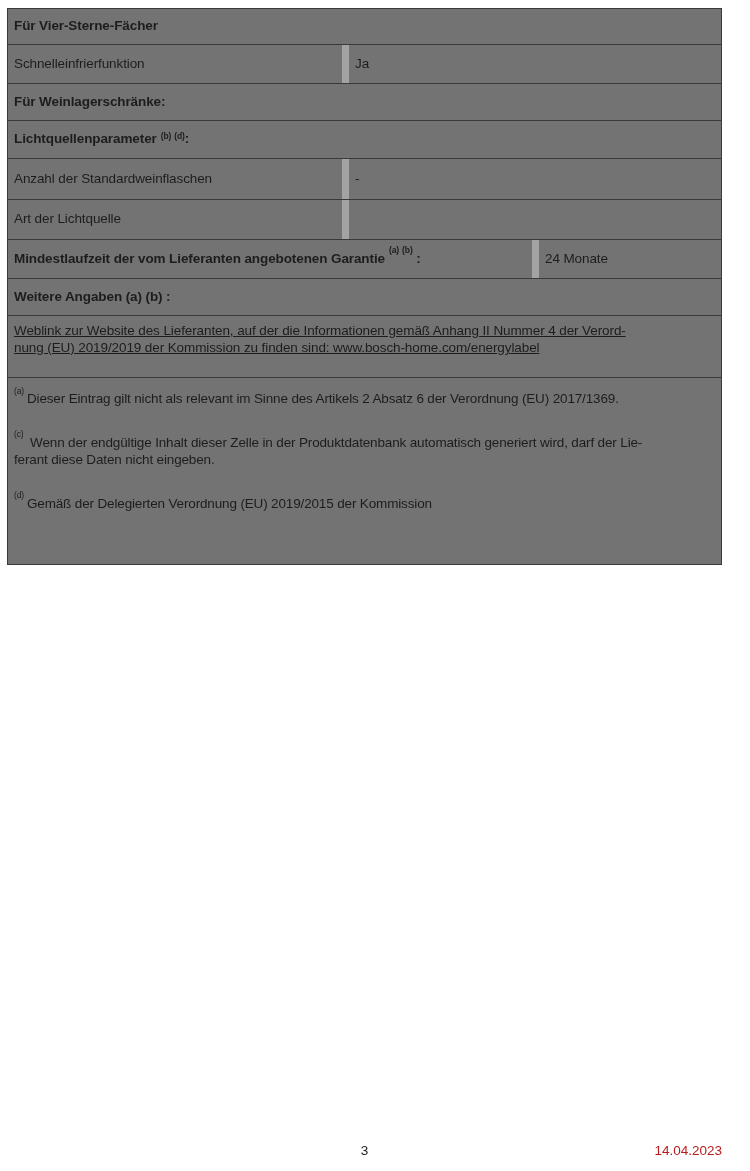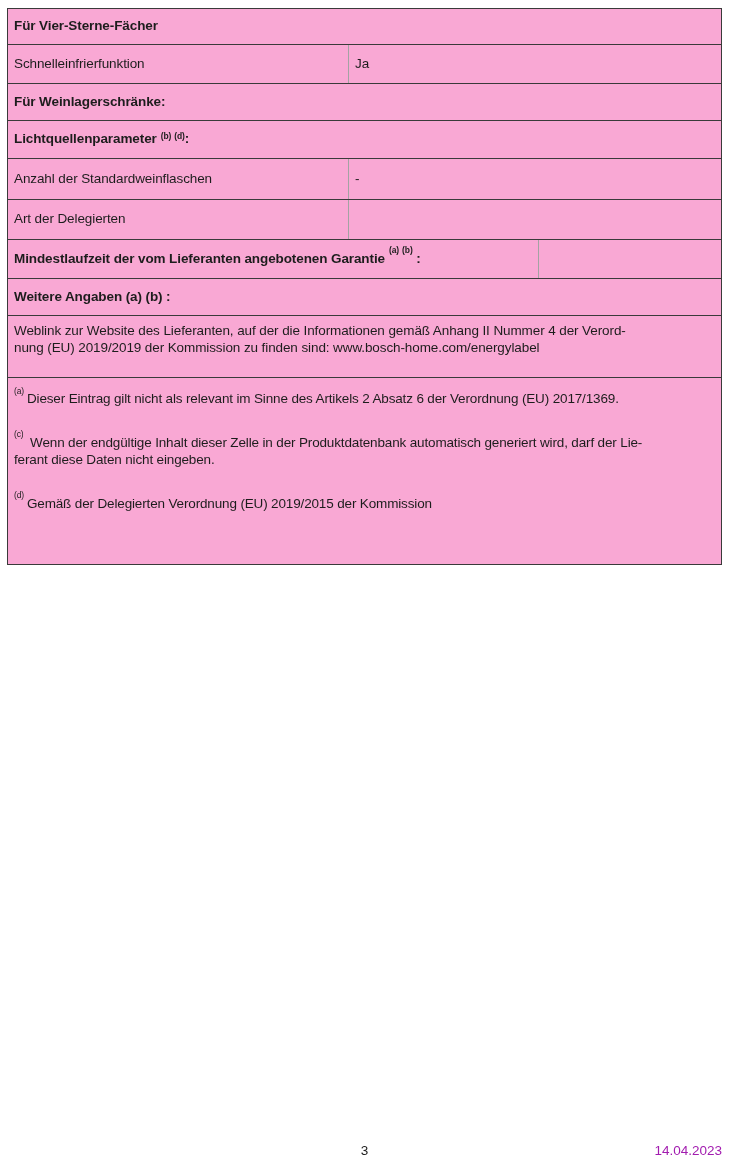--- a/index.html
+++ b/index.html
@@ -3,57 +3,57 @@
 <meta charset="utf-8">
 <style>
   html,body{margin:0;padding:0;background:#ffffff;}
   body{
     width:750px;height:1171px;position:relative;
     font-family:"Liberation Sans","DejaVu Sans",sans-serif;
     color:#1d1d1d;-webkit-font-smoothing:antialiased;
   }
   .doc-table{
     position:absolute;left:7px;top:8px;width:715px;
-    border:1px solid #3a3a3a;box-sizing:border-box;background:#f9a8d4;
+    border:1px solid #3a3a3a;box-sizing:border-box;background:#737373;
   }
   .row{display:flex;box-sizing:border-box;border-bottom:1px solid #3a3a3a;}
   .row:last-child{border-bottom:none;}
   .cell{
     box-sizing:border-box;display:flex;align-items:center;
     padding:0 6px;font-size:13.5px;letter-spacing:-0.1px;line-height:1.25;
   }
-  .cell.key{width:341px;border-right:1px solid #a3a3a3;flex:none;}
+  .cell.key{width:341px;border-right:7px solid #a3a3a3;flex:none;}
   .cell.key.wide{width:531px;text-align:center;}
   .cell.val{flex:1;}
   .cell.full{flex:1;}
   .b{font-weight:bold;}
   sup.marker{
     font-size:8.5px;font-weight:bold;line-height:0;
     position:relative;top:-4px;margin-left:4px;
   }
   sup.marker + sup.marker{margin-left:3px;}
   .cell.block{
-    display:block;padding-top:7px;padding-bottom:6px;
+    display:block;padding-top:7px;padding-bottom:6px;text-decoration:underline;
   }
   .preline{white-space:pre-line;}
   .footnotes{
     display:block;padding:6px 6px 0 6px;font-size:13.5px;
     letter-spacing:-0.15px;line-height:17.5px;margin-top:6px;
   }
   .footnote{margin:0 0 26px 0;}
   .footnote:last-child{margin-bottom:0;}
   sup.fn-marker{
     font-size:8.5px;line-height:0;position:relative;top:-4px;margin-right:3px;
   }
   .page-footer-number{
     position:absolute;left:7px;top:1143px;width:715px;text-align:center;
     font-size:13.5px;color:#222;
   }
   .page-footer-date{
-    position:absolute;right:28px;top:1143px;font-size:13.5px;color:#a21caf;
+    position:absolute;right:28px;top:1143px;font-size:13.5px;color:#b91c1c;
   }
 </style>
 </head>
 <body>
 
 <div class="doc-table">
 
   <div class="row" style="height:36px">
     <div class="cell full">
       <span class="b">Für Vier-Sterne-Fächer</span>
@@ -88,28 +88,31 @@
     <div class="cell key">
       <span>Anzahl der Standardweinflaschen</span>
     </div>
     <div class="cell val">
       <span>-</span>
     </div>
   </div>
 
   <div class="row" style="height:40px">
     <div class="cell key">
-      <span>Art der Delegierten</span>
+      <span>Art der Lichtquelle</span>
     </div>
   </div>
 
 
   <div class="row" style="height:39px">
     <div class="cell key wide">
       <span><span class="b">Mindestlaufzeit der vom Lieferanten angebotenen Garantie</span><sup class="marker">(a)</sup><sup class="marker">(b)</sup><span class="b"> :</span></span>
+    </div>
+    <div class="cell val">
+      <span>24 Monate</span>
     </div>
   </div>
 
   <div class="row" style="height:37px">
     <div class="cell full">
       <span class="b">Weitere Angaben (a) (b) :</span>
     </div>
   </div>
 
   <div class="row" style="height:62px">

